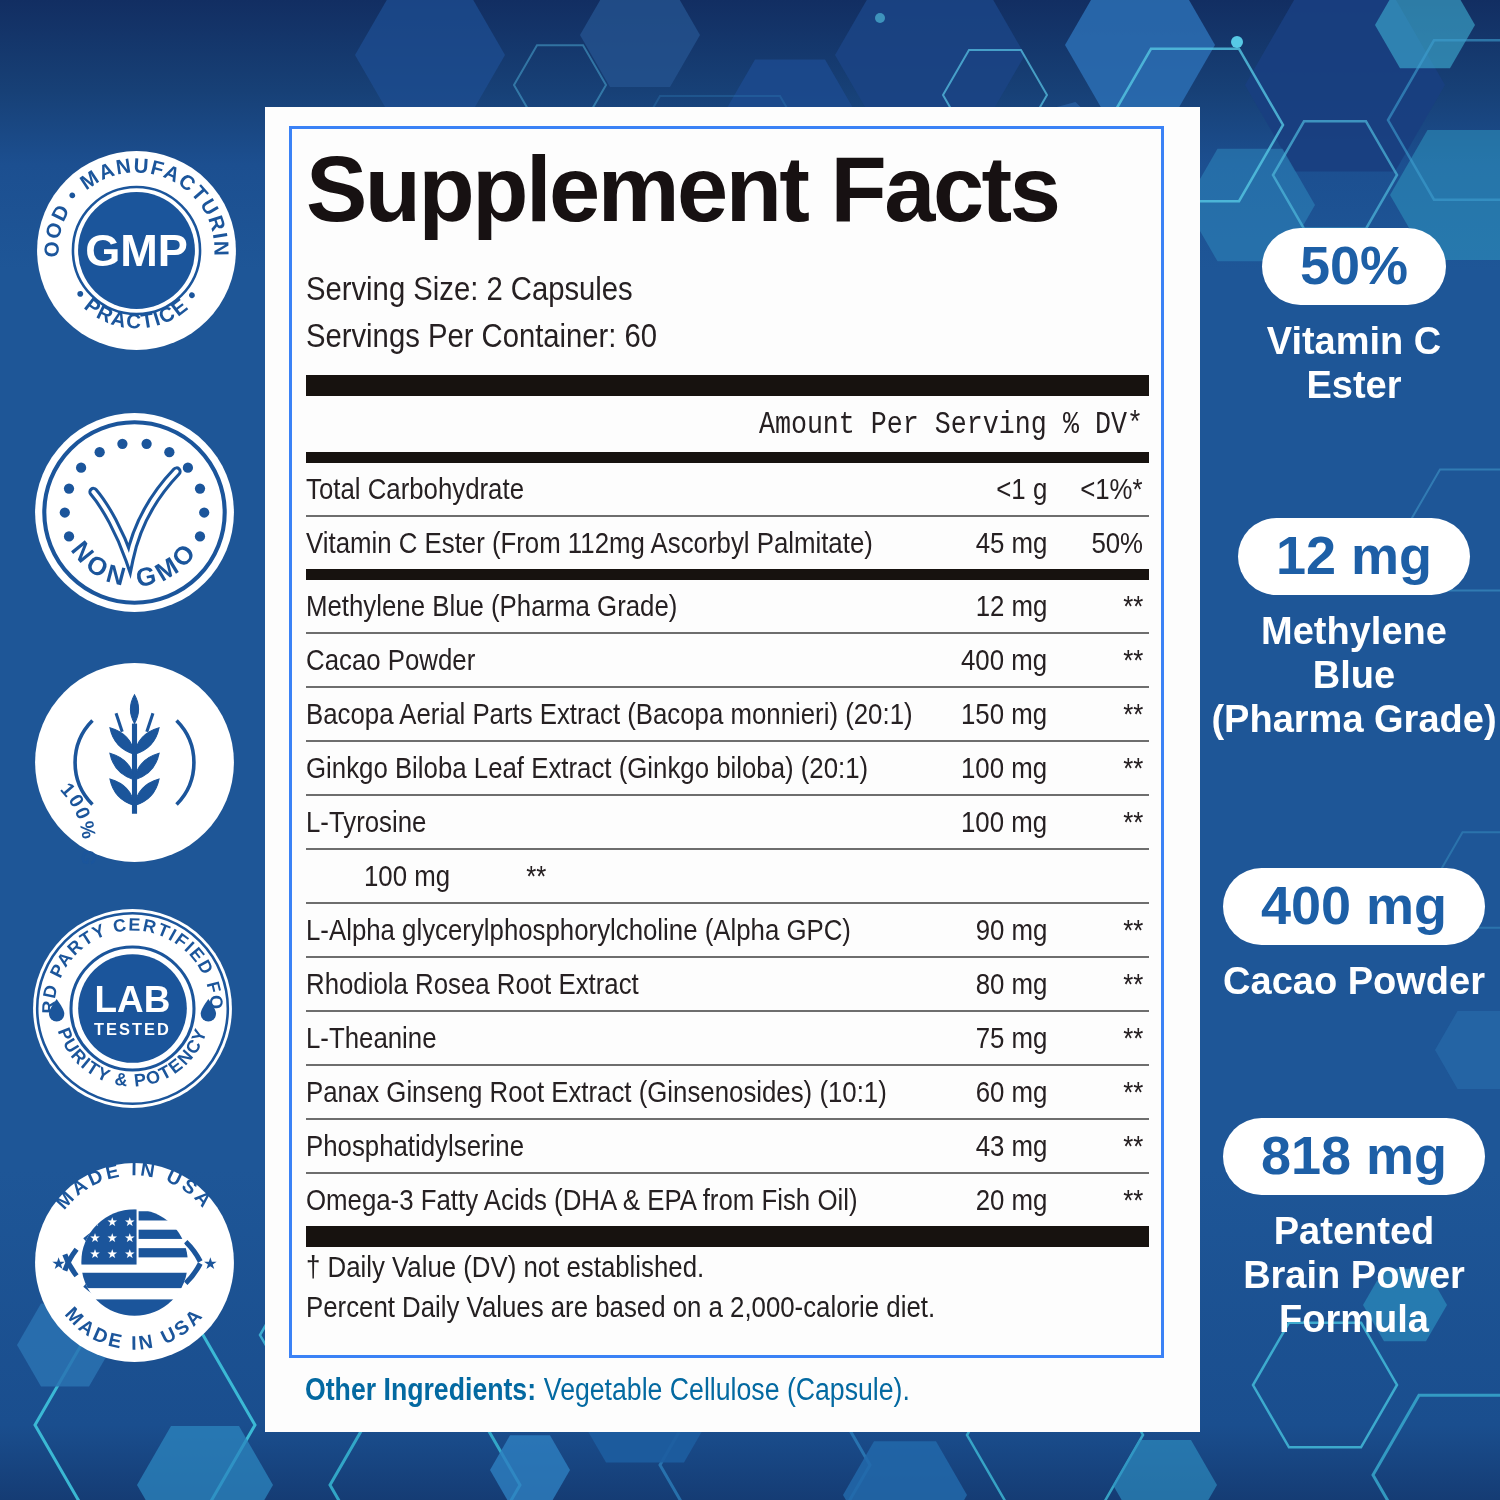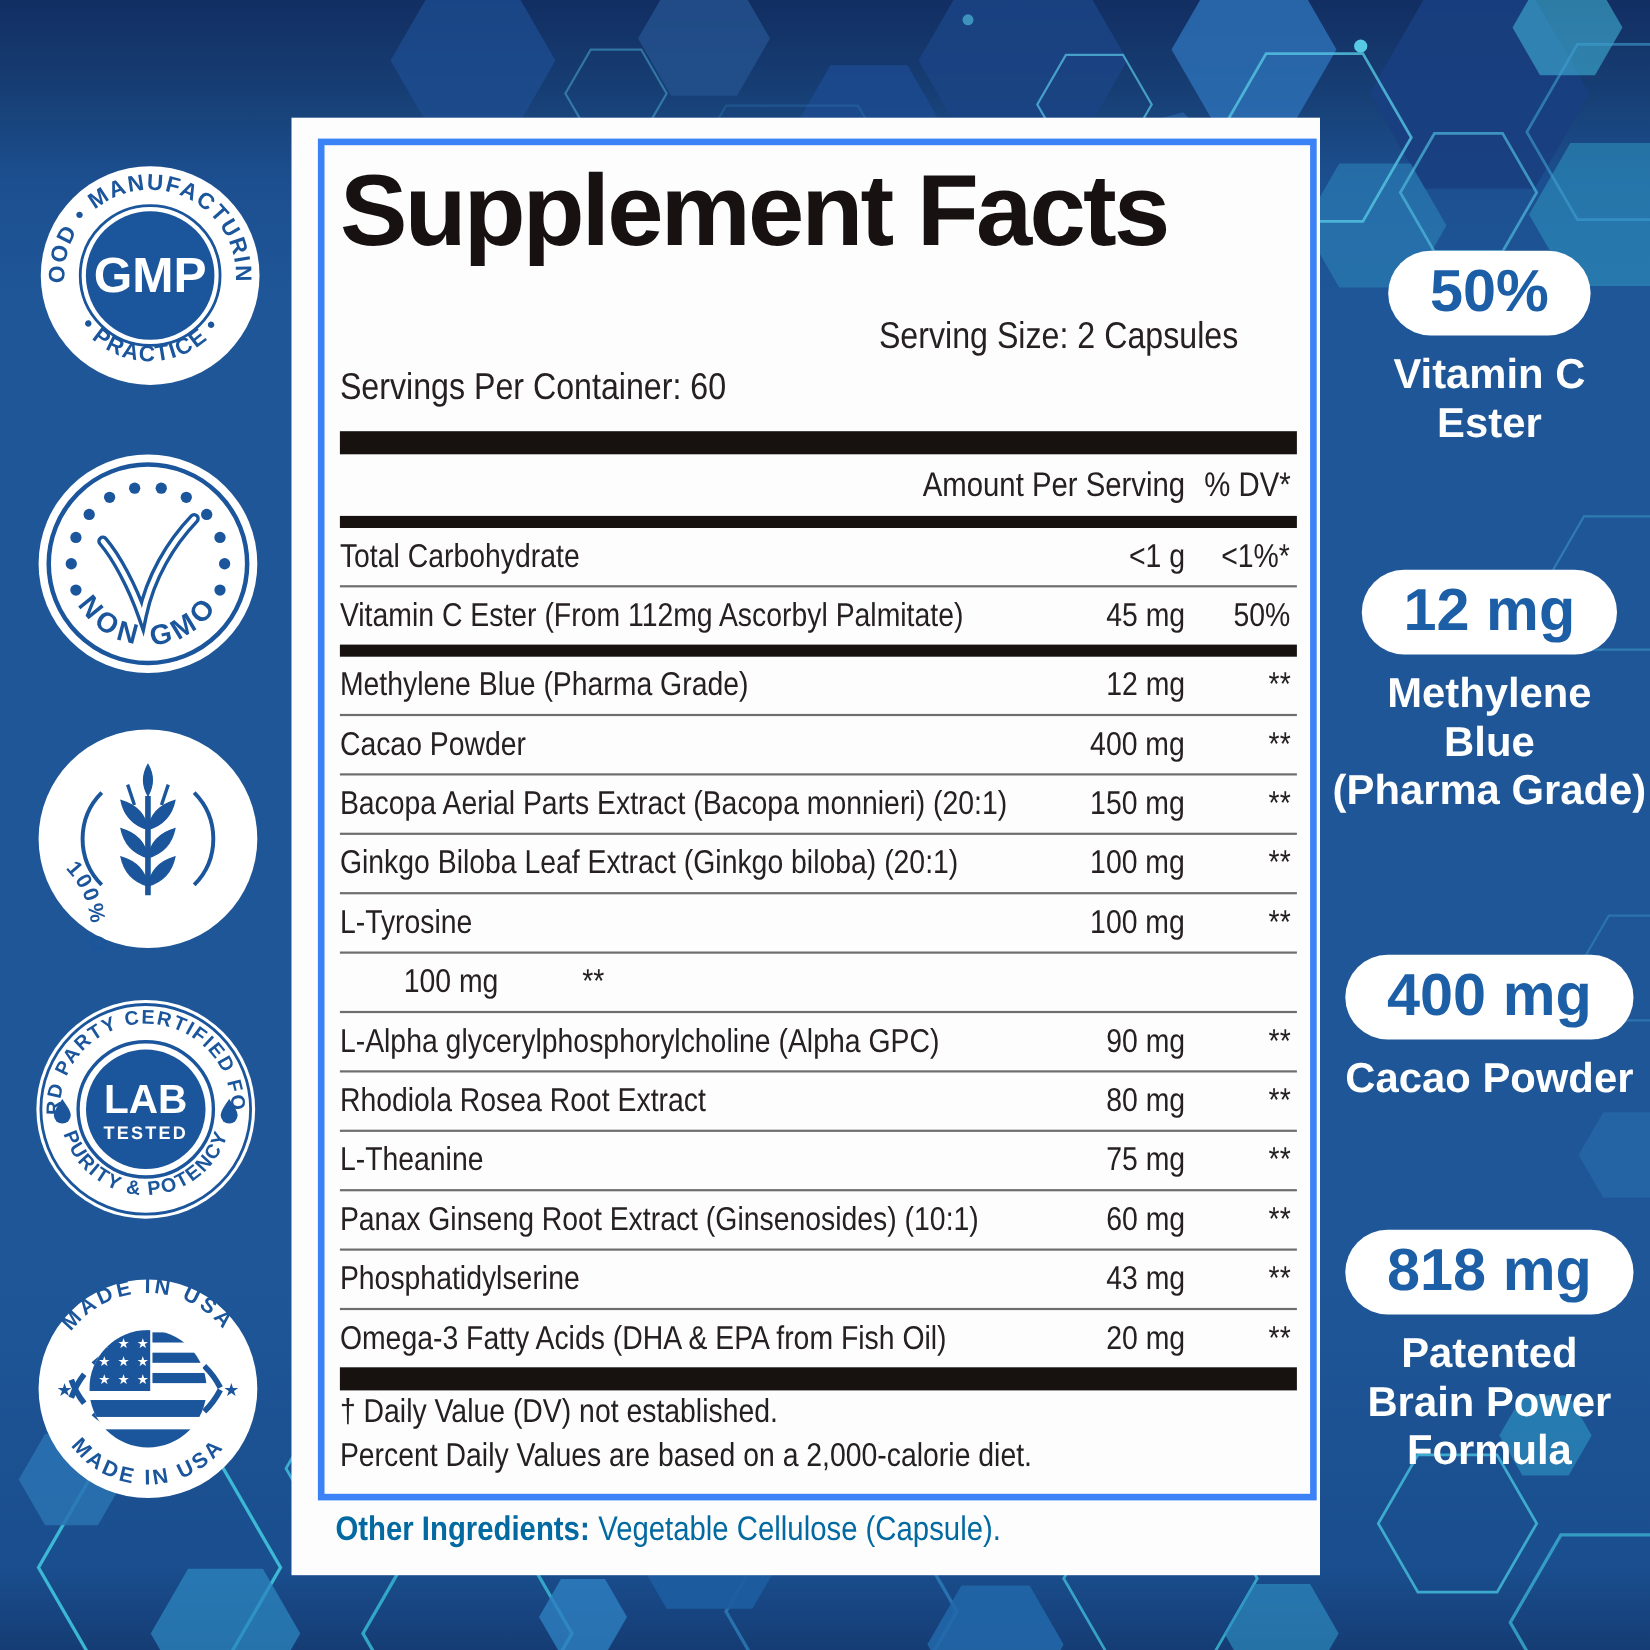--- a/index.html
+++ b/index.html
@@ -3,30 +3,30 @@
 <meta charset="utf-8">
 <style>
   html,body{margin:0;padding:0;background:#0e2a55;}
   .canvas{position:relative;width:1500px;height:1500px;overflow:hidden;
     font-family:"Liberation Sans",sans-serif;
     background:linear-gradient(180deg,#122e62 0%,#174076 6%,#1c4f90 11%,#1e5697 18%,#1e5697 78%,#1a4e8e 95%,#153c74 100%);}
   .hexsvg{position:absolute;inset:0;}
 
   
   .panel{position:absolute;left:265px;top:107px;width:935px;height:1325px;background:#fdfdfd;}
-  .facts-box{position:absolute;left:24px;right:3px;top:19px;height:1226px;border:6px solid #3b82f6;
+  .facts-box{position:absolute;left:24px;right:36px;top:19px;height:1226px;border:3px solid #3b82f6;
     padding:0 12px 0 14px;color:#221c1d;}
   .f-title{margin:14px 0 0 0;font-weight:bold;font-size:92px;line-height:1.0;letter-spacing:-2.5px;color:#171112;white-space:nowrap;}
   .serv{font-size:34px;color:#262022;}
-  .serv.s1{margin-top:48px;text-align:right;}
+  .serv.s1{margin-top:34px;}
   .serv.s2{margin-top:8px;}
   .bar{background:#17120f;}
   .bar-thick{height:21px;margin-top:20px;}
   .bar-thin{height:11px;}
-  .hdr-row{display:flex;align-items:center;height:56px;font-size:31px;color:#262022;}
+  .hdr-row{display:flex;align-items:center;height:56px;font-size:31px;color:#262022;font-family:Liberation Mono, monospace;}
   .trow{display:flex;align-items:flex-end;height:52px;font-size:30px;color:#262022;}
   .trow + .trow{border-top:2px solid #6e6e6e;}
   .rn{flex:1;position:relative;height:100%;}
   .ra{width:150px;position:relative;height:100%;}
   .rd{width:96px;position:relative;height:100%;}
   .cell{position:absolute;top:50%;white-space:nowrap;display:inline-block;}
   .cl{left:0;transform:translateY(-50%) scaleX(.86);transform-origin:left center;}
   .cr{right:6px;transform:translateY(-50%) scaleX(.86);transform-origin:right center;}
   .cx{display:inline-block;white-space:nowrap;transform:scaleX(.86);transform-origin:left center;}
   .foot{font-size:30px;line-height:1.32;color:#242021;}

